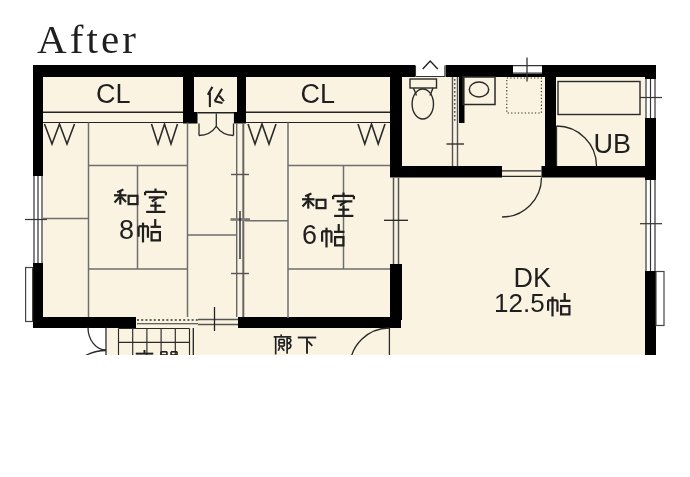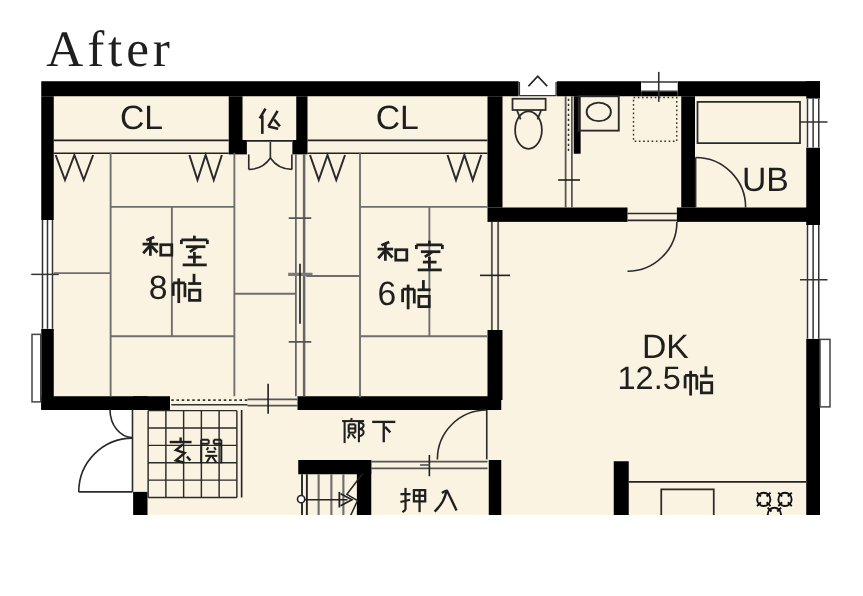--- a/index.html
+++ b/index.html
@@ -1,16 +1,16 @@
 <!DOCTYPE html>
 <html><head>
 <meta charset="utf-8">
 <style>
 html,body{margin:0;padding:0;background:#fff;}
-#page{position:relative;width:690px;height:412px;background:#fff;overflow:hidden;text-align:center;}
+#page{position:relative;width:690px;height:355px;background:#fff;overflow:hidden;text-align:center;}
 svg{position:absolute;left:0;top:0;}
 text{font-family:"Liberation Sans",sans-serif;fill:#1f1f1f;}
 .ser{font-family:"Liberation Serif",serif;}
 </style>
 </head>
 <body>
 <div id="page">
 <svg width="690" height="477" viewBox="0 0 690 477">
 <defs>
 <g id="k-wa" fill="none" stroke="#1f1f1f" stroke-width="8.5">

